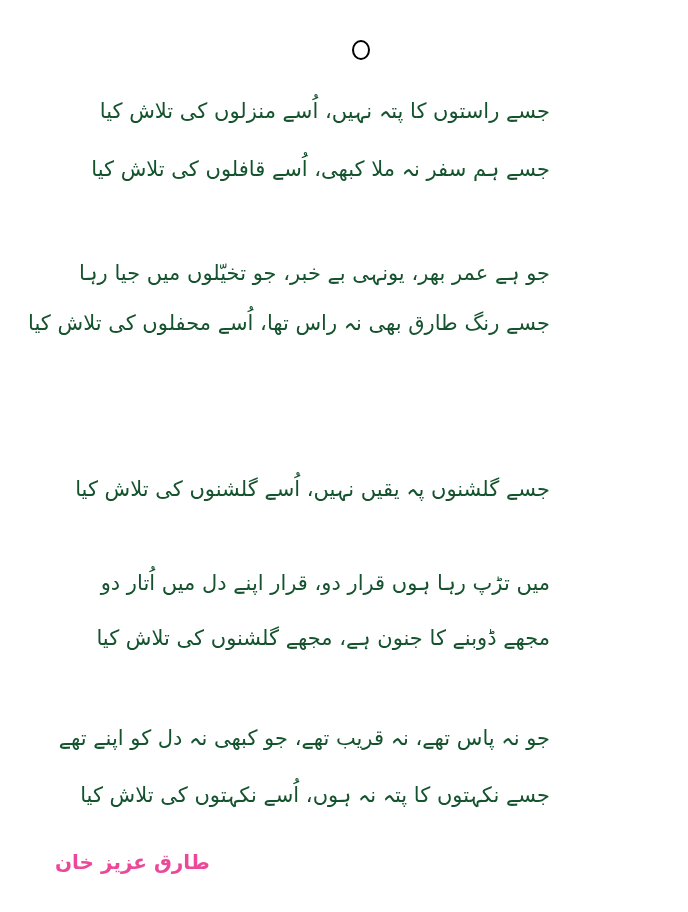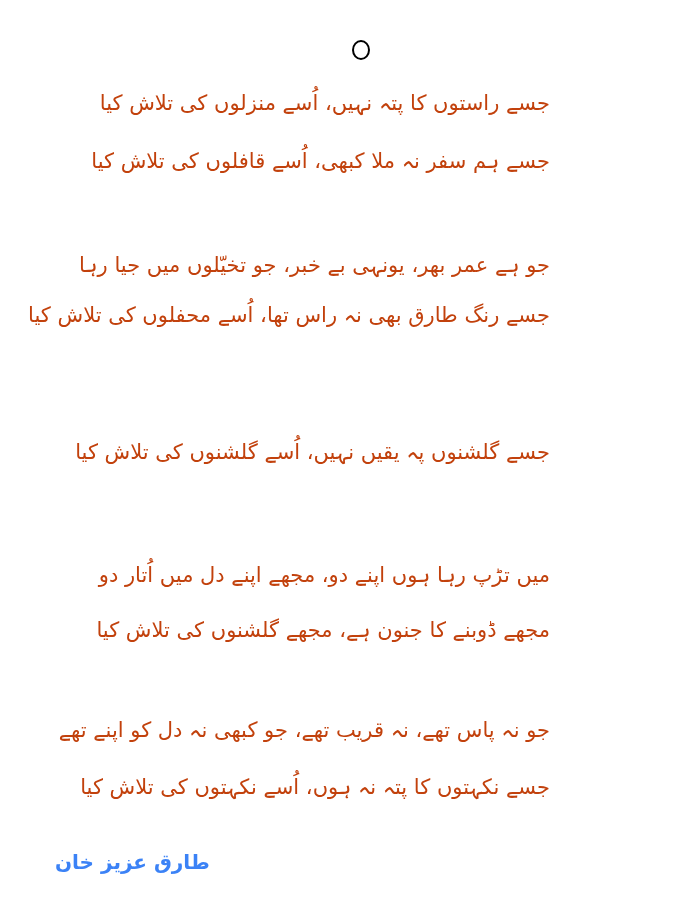--- a/index.html
+++ b/index.html
@@ -27,29 +27,30 @@
     box-sizing: border-box;
   }
   .poem-line {
     position: absolute;
     right: 138px;
     direction: rtl;
     unicode-bidi: embed;
     white-space: nowrap;
     font-size: 21px;
     line-height: 30px;
-    color: #c2410c;
+    color: #14532d;
     letter-spacing: 0.5px;
+    margin-top: 8px;
   }
   .line-1-1 { top: 88px; }
   .line-1-2 { top: 146px; }
   .line-2-1 { top: 250px; }
   .line-2-2 { top: 300px; }
   .line-3-1 { top: 398px; }
-  .line-3-2 { top: 437px; }
+  .line-3-2 { top: 466px; }
   .line-4-1 { top: 560px; }
   .line-4-2 { top: 615px; }
   .line-5-1 { top: 715px; }
   .line-5-2 { top: 772px; }
   .signature {
     position: absolute;
     left: 55px;
     top: 850px;
     direction: rtl;
     unicode-bidi: embed;
@@ -66,21 +67,21 @@
   <div class="circle-marker"></div>
 
   <div class="poem-line line-1-1">جسے راستوں کا پتہ نہیں، اُسے منزلوں کی تلاش کیا</div>
   <div class="poem-line line-2-1">جو ہے عمر بھر، یونہی بے خبر، جو تخیّلوں میں جیا رہا</div>
 
   <div class="poem-line line-1-2">جسے ہم سفر نہ ملا کبھی، اُسے قافلوں کی تلاش کیا</div>
   <div class="poem-line line-2-2">جسے رنگ طارق بھی نہ راس تھا، اُسے محفلوں کی تلاش کیا</div>
 
   <div class="poem-line line-3-2">جسے گلشنوں پہ یقیں نہیں، اُسے گلشنوں کی تلاش کیا</div>
 
-  <div class="poem-line line-4-1">میں تڑپ رہا ہوں اپنے دو، مجھے اپنے دل میں اُتار دو</div>
+  <div class="poem-line line-4-1">میں تڑپ رہا ہوں قرار دو، قرار اپنے دل میں اُتار دو</div>
   <div class="poem-line line-4-2">مجھے ڈوبنے کا جنون ہے، مجھے گلشنوں کی تلاش کیا</div>
 
   <div class="poem-line line-5-1">جو نہ پاس تھے، نہ قریب تھے، جو کبھی نہ دل کو اپنے تھے</div>
   <div class="poem-line line-5-2">جسے نکہتوں کا پتہ نہ ہوں، اُسے نکہتوں کی تلاش کیا</div>
 
-  <div class="signature" style="color: #3b82f6;">طارق عزیز خان</div>
+  <div class="signature" style="color: #ec4899;">طارق عزیز خان</div>
 
 </div>
 
 </body></html>

